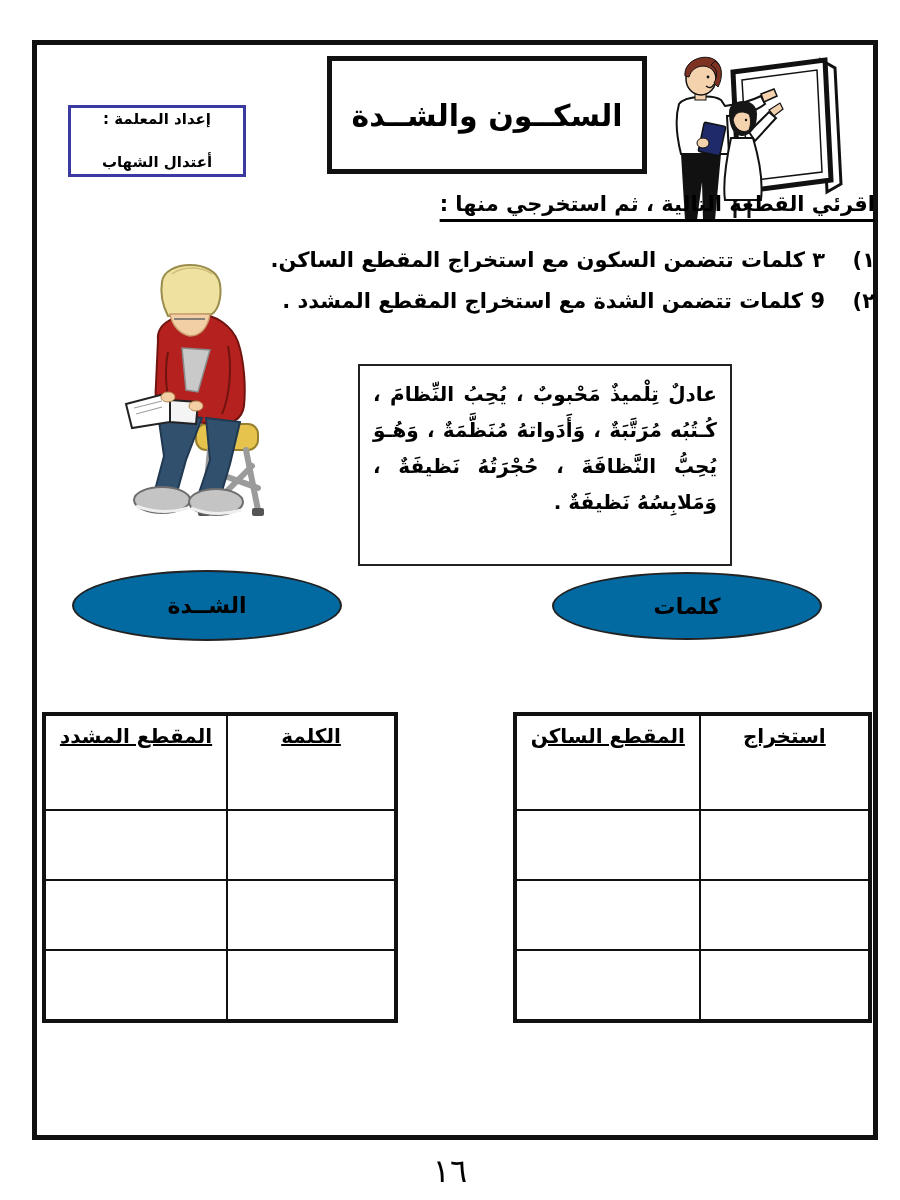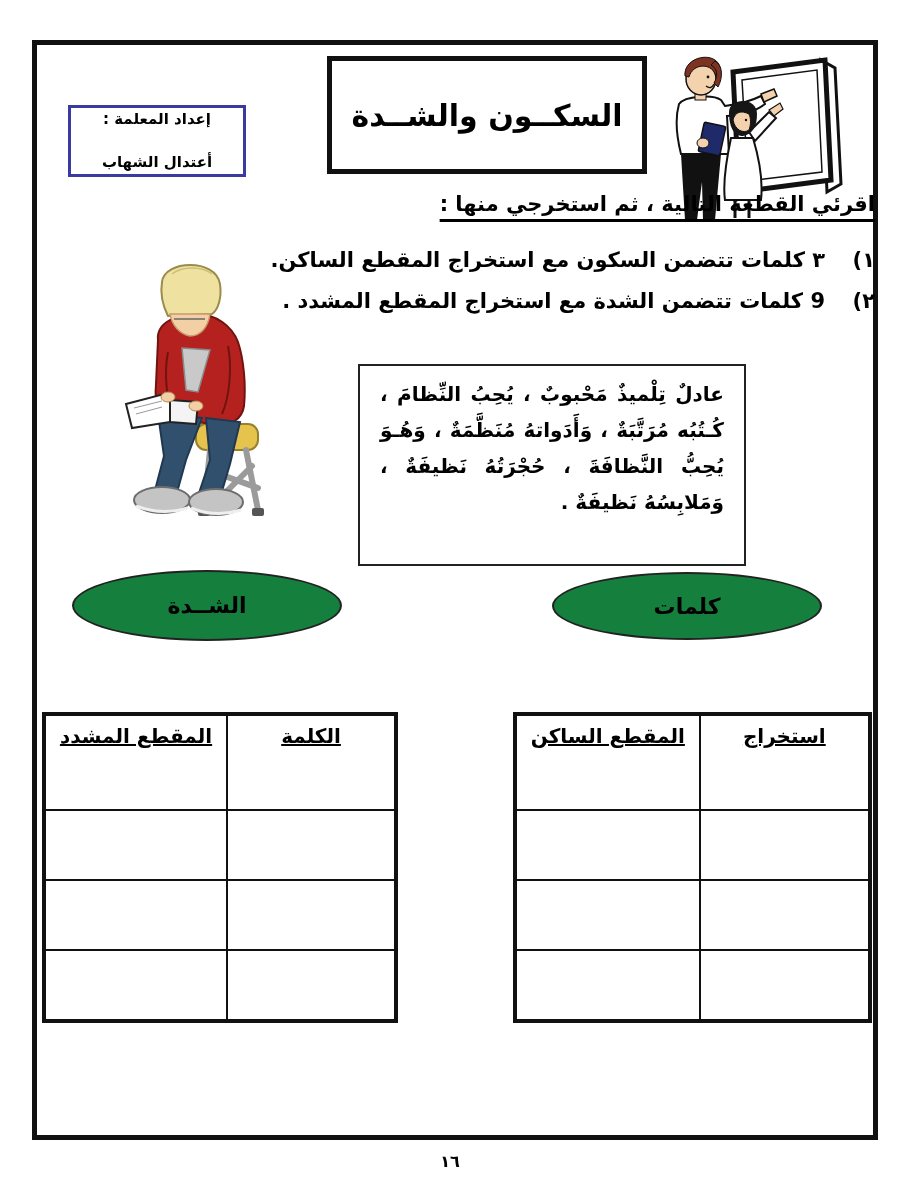--- a/index.html
+++ b/index.html
@@ -28,43 +28,43 @@
     right:25px;top:192px;max-width:560px;
     font-weight:bold;font-size:21px;
     text-decoration:underline;text-decoration-thickness:2.5px;text-underline-offset:8px;
     direction:rtl;text-align:right;
   }
   .items{right:25px;top:248px;direction:rtl;}
   .item{display:flex;direction:rtl;gap:20px;font-weight:bold;font-size:21px;margin-bottom:17px;align-items:baseline;}
   .item .num{min-width:30px;}
   .passage-box{
     left:358px;top:364px;width:344px;height:178px;
-    border:2px solid #222;padding:10px 20px;
+    border:2px solid #222;padding:10px 13px;
     direction:rtl;text-align:justify;
     font-weight:bold;font-size:20px;line-height:1.8;
   }
   .oval{
     border:2px solid #222;border-radius:50%;
     display:flex;align-items:center;justify-content:center;
-    font-weight:bold;font-size:22px;background:#15803d;
+    font-weight:bold;font-size:22px;background:#0369a1;
   }
   .oval-shaddah{left:72px;top:570px;width:266px;height:67px;}
   .oval-sukoon{left:552px;top:572px;width:266px;height:64px;}
   table.wtable{border-collapse:collapse;table-layout:fixed;background:#fff;border:4px solid #111;}
   table.wtable th, table.wtable td{border:2.5px solid #111;}
   table.wtable th{
     vertical-align:top;padding-top:8px;text-align:center;
     font-weight:bold;font-size:20px;height:84px;text-decoration:underline;
   }
   table.wtable td{height:66px;}
   .t-shaddah{left:42px;top:712px;width:356px;}
   .t-sukoon{left:513px;top:712px;width:359px;}
   .page-number{
     left:0;top:1152px;width:900px;text-align:center;
-    font-weight:bold;font-size:16px;letter-spacing:10px;
+    font-weight:normal;font-size:32px;letter-spacing:10px;
   }
 </style>
 </head>
 <body>
 
 <div class="page">
 
   <div class="abs frame"></div>
 
   <div class="abs prep-box" dir="rtl">

